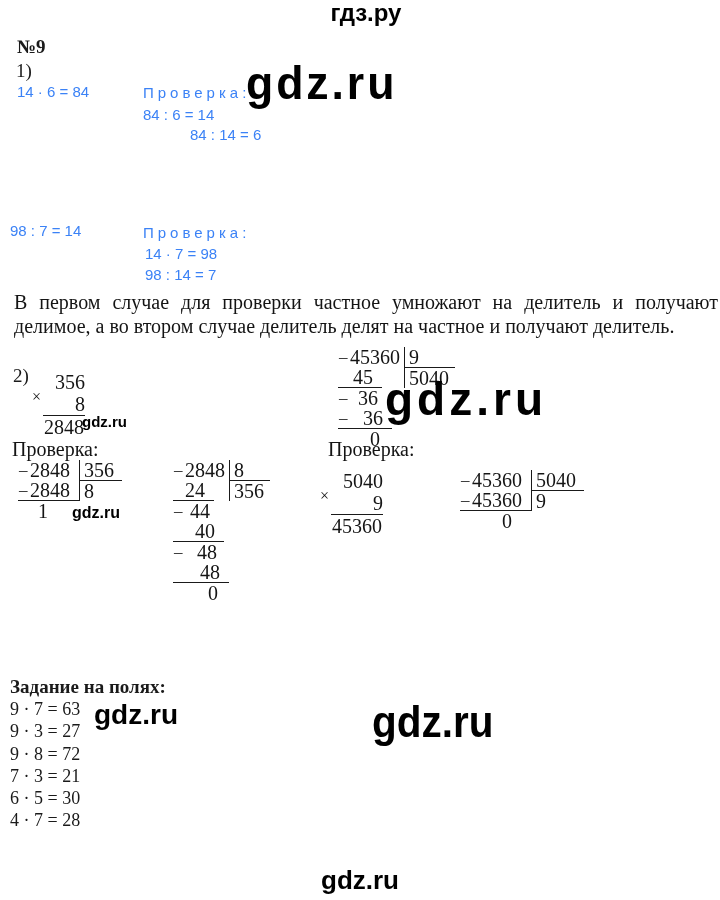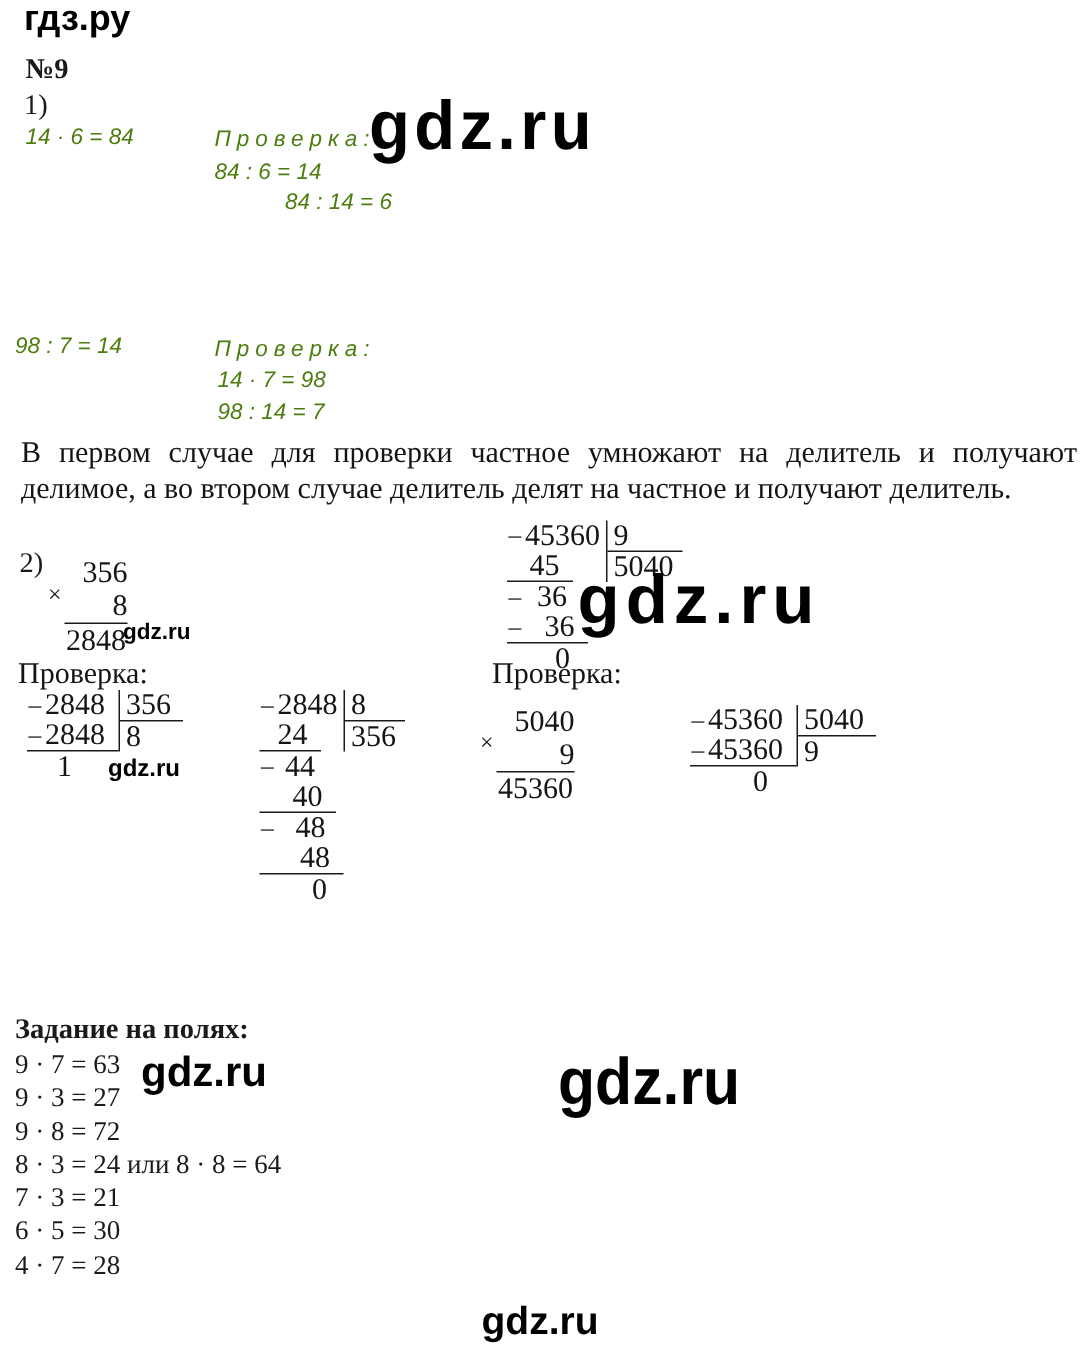--- a/index.html
+++ b/index.html
@@ -3,33 +3,33 @@
 <meta charset="utf-8">
 <style>
   html,body{margin:0;padding:0;background:#ffffff;}
   .page{position:relative;width:720px;height:900px;background:#fff;overflow:hidden;
         font-family:"Liberation Serif",serif;color:#1a1a1a;}
   .abs{position:absolute;}
 
   
   .wm{font-family:"Liberation Sans",sans-serif;font-weight:bold;color:#000;white-space:nowrap;
       transform-origin:left top;line-height:1;}
-  #site-header{top:1px;left:0;right:4px;text-align:left;font-size:24px;padding-left:16px;}
+  #site-header{top:1px;left:0;right:4px;text-align:center;font-size:24px;padding-left:16px;}
   #site-footer{top:867px;left:0;right:0;text-align:center;font-size:26px;}
   #wm-big1{left:246px;top:60px;font-size:46px;letter-spacing:3px;transform:scaleX(.97);}
   #wm-big2{left:385px;top:376px;font-size:46px;letter-spacing:4px;}
   #wm-small1{left:82px;top:414px;font-size:15px;}
   #wm-small2{left:72px;top:505px;font-size:16px;}
   #wm-med{left:94px;top:701px;font-size:28px;}
   #wm-big3{left:372px;top:700px;font-size:44px;transform:scaleX(.92);}
 
   
   #problem-number{left:17px;top:36px;font-size:19px;font-weight:bold;}
   #part1-label{left:16px;top:60px;font-size:19px;}
-  .eq{font-family:"Liberation Sans",sans-serif;font-size:15px;white-space:nowrap;color:#4d7c0f;font-style:italic;}
+  .eq{font-family:"Liberation Sans",sans-serif;font-size:15px;white-space:nowrap;color:#3b82f6;}
   #eq1{left:17px;top:83px;}
   #check-label-1{left:143px;top:84px;letter-spacing:4px;}
   #check1-a{left:143px;top:106px;}
   #check1-b{left:143px;top:126px;margin-left:47px;}
   #eq2{left:10px;top:222px;}
   #check-label-2{left:143px;top:224px;letter-spacing:4px;}
   #check2-a{left:145px;top:245px;}
   #check2-b{left:145px;top:266px;}
   .para{left:14px;width:698px;font-size:20px;line-height:23.5px;text-align:justify;color:#141414;}
   #explanation-1{top:149px;}
@@ -168,21 +168,20 @@
         <div class="ld-divisor">5040</div>
         <div class="ld-quotient">9</div>
       </div>
     </div>
 
   <div class="abs" id="margin-title">Задание на полях:</div>
   <div class="abs" id="margin-facts">
     <div class="fact">9 · 7 = 63</div>
     <div class="fact">9 · 3 = 27</div>
     <div class="fact">9 · 8 = 72</div>
-    <div class="fact">8 · 3 = 24 или 8 · 8 = 64</div>
     <div class="fact">7 · 3 = 21</div>
     <div class="fact">6 · 5 = 30</div>
     <div class="fact">4 · 7 = 28</div>
   </div>
 
   <div class="abs wm" id="wm-med">gdz.ru</div>
   <div class="abs wm" id="wm-big3">gdz.ru</div>
 
   <div class="abs wm" id="site-footer">gdz.ru</div>
 

